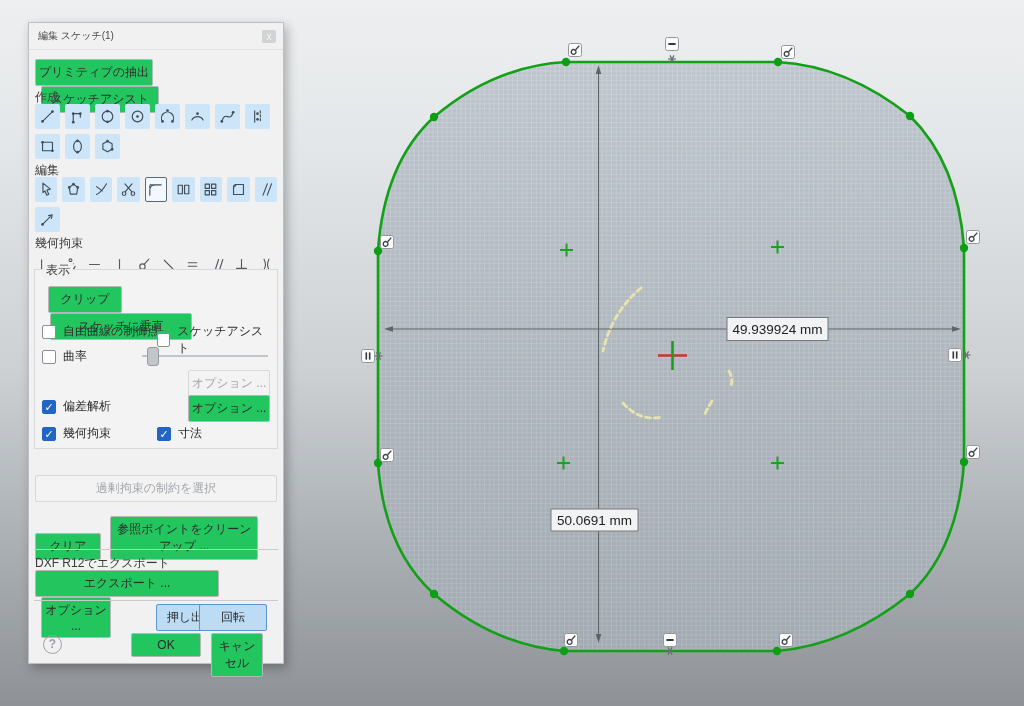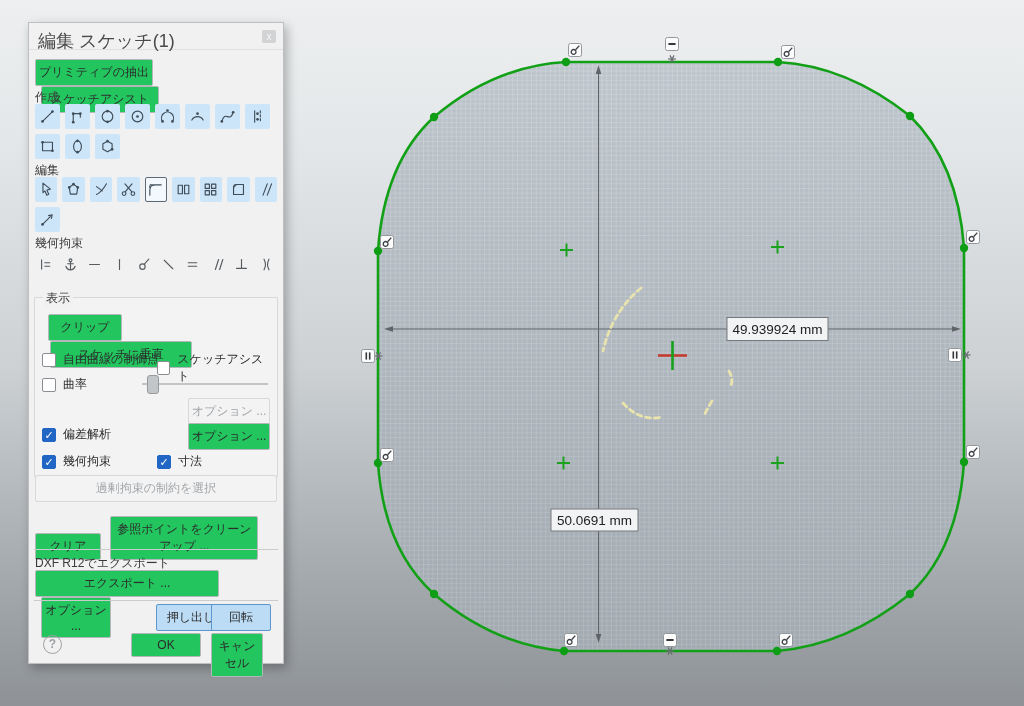--- a/index.html
+++ b/index.html
@@ -8,21 +8,21 @@
   #stage{position:relative;width:1024px;height:706px;
          background:linear-gradient(180deg,#edeff0 0%,#e4e7e9 20%,#cdd1d4 52%,#a9aeb2 78%,#8e9296 100%);}
   #sketch-svg{position:absolute;left:0;top:0;}
 
   
   .panel{position:absolute;left:28px;top:22px;width:254px;height:640px;
          background:#f1f1f1;border:1px solid #bdbfc1;box-shadow:3px 4px 10px rgba(0,0,0,.28);
          font-size:12px;color:#2c2c2c;}
   .titlebar{position:absolute;left:0;top:0;right:0;height:26px;background:#f1f1f1;
             border-bottom:1px solid #e0e0e0;}
-  .titlebar .t{position:absolute;left:9px;top:6px;font-size:18px;color:#4a4a4a;}
+  .titlebar .t{position:absolute;left:9px;top:6px;font-size:10px;color:#4a4a4a;}
   .closebtn{position:absolute;right:7px;top:7px;width:14px;height:13px;background:#d2d3d4;
             color:#f7f7f7;font-size:10px;line-height:13px;text-align:center;border-radius:2px;cursor:default;}
   .row{position:absolute;left:6px;right:6px;}
   .seclabel{color:#3a3a3a;}
   .btn{display:inline-block;box-sizing:border-box;background:#22c55e;border:1px solid #b4b6b9;
        border-radius:2px;text-align:center;color:#2c2c2c;padding:4px 2px;cursor:default;}
   .btn.disabled{color:#a2a6aa;background:#f3f3f3;border-color:#d6d8da;}
   .btn.accent{background:#bcdcf5;border-color:#5c96cc;}
   .tools{display:flex;gap:5px;}
   .tool{width:23px;height:23px;background:#cde5f8;border-radius:2px;border:1px solid transparent;
@@ -387,21 +387,21 @@
           </svg>
         </div>
         <div class="ctool">
           <svg viewBox="0 0 24 24" width="17" height="17" fill="none" stroke="#565b60" stroke-width="1.6" stroke-linecap="round" stroke-linejoin="round">
             <path d="M8.5,4.5 Q12.5,12 8.5,19.5"></path>
             <path d="M15.5,4.5 Q11.5,12 15.5,19.5"></path>
           </svg>
         </div>
       </div>
 
-    <div class="fieldset" style="top:274px;height:178px;padding-left:20px;">
+    <div class="fieldset" style="top:246px;height:178px;padding-left:20px;">
       <span class="legend seclabel">表示</span>
       <div class="frow" style="top:16px;">
         <span class="btn" style="width:74px;margin-left:6px;">クリップ</span>
         <span class="btn" style="width:142px;margin-left:8px;">スケッチに垂直</span>
       </div>
       <div class="frow" style="top:53px;">
         <label class="cb">
           <span class="cbbox"><span class="mark">✓</span></span>
           <span>自由曲線の制御点</span>
         </label>
@@ -454,21 +454,21 @@
     <div class="divider" style="top:526px;"></div>
     <div class="row seclabel" style="top:532px;">DXF R12でエクスポート</div>
     <div class="row" style="top:547px;">
       <span class="btn" style="width:184px;">エクスポート ...</span>
       <span class="btn" style="width:70px;margin-left:6px;">オプション ...</span>
     </div>
 
     <div class="divider" style="top:577px;"></div>
     <div class="row" style="top:581px;">
       <span class="btn accent" style="position:absolute;left:96px;width:70px;margin-left:25px;">押し出し</span>
-      <span class="btn accent" style="position:absolute;left:176px;width:60px;">回転</span>
+      <span class="btn accent" style="position:absolute;left:164px;width:68px;">回転</span>
     </div>
     <div class="row" style="top:610px;height:24px;">
       <span class="help">?</span>
       <span class="btn" style="position:absolute;left:96px;width:70px;">OK</span>
       <span class="btn" style="position:absolute;left:176px;width:52px;">キャンセル</span>
     </div>
   </div>
 </div>
 
 </body></html>

